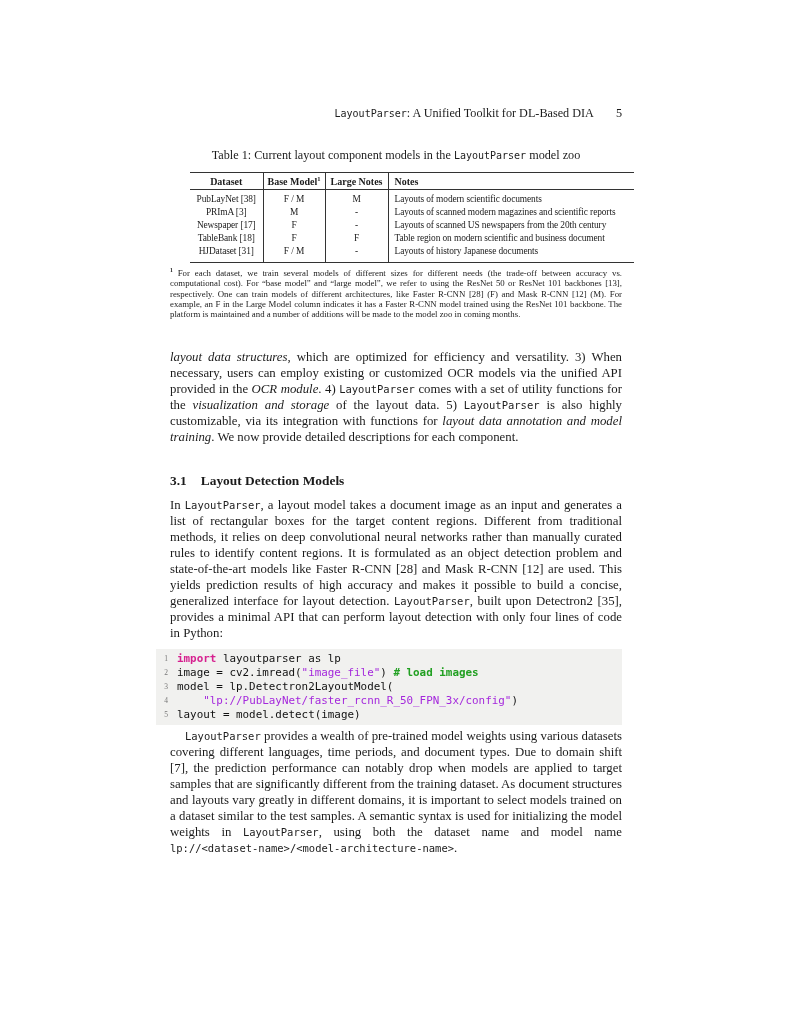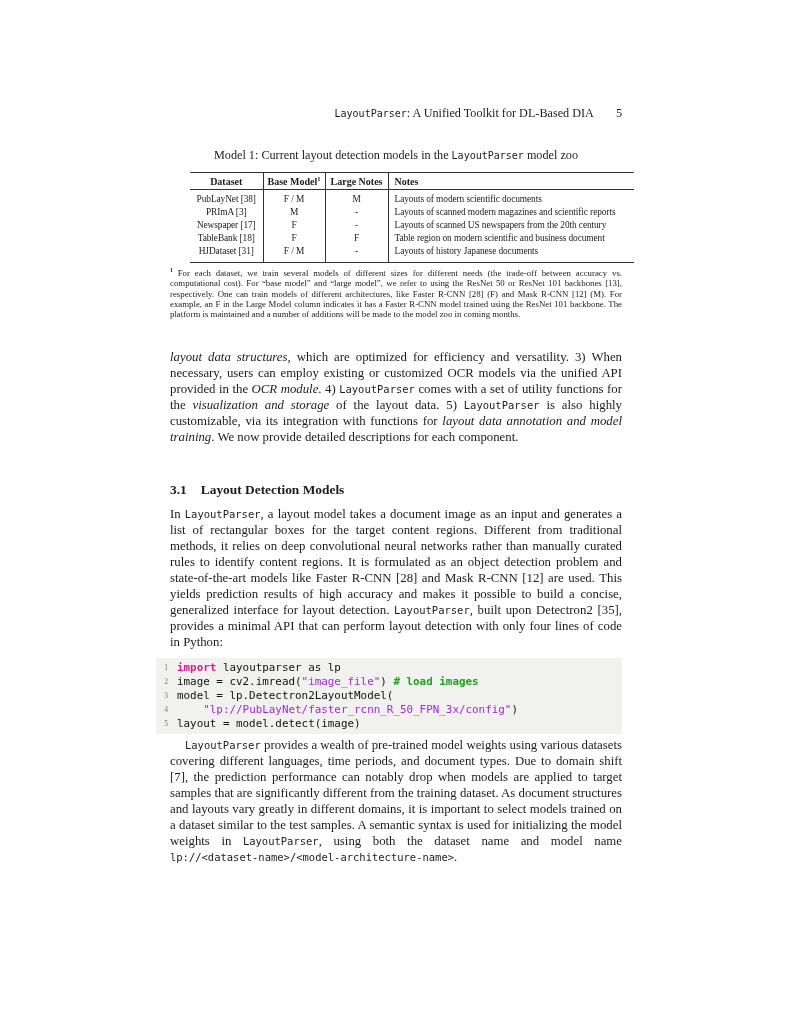--- a/index.html
+++ b/index.html
@@ -55,21 +55,21 @@
     margin-top: 5px; font-size: 8.8px; line-height: 10.3px; text-align: justify;
   }
   .table-footnote .fn-sup { font-weight: bold; }
 
   
   .para { font-size: 12.8px; line-height: 16px; text-align: justify; }
   .para-1 { margin-top: 30px; }
   .para-2 { margin-top: 8px; }
   .para-3 { margin-top: 3px; text-indent: 15px; }
 
-  .section-heading { margin-top: 37px; font-size: 13.4px; font-weight: bold; }
+  .section-heading { margin-top: 28px; font-size: 13.4px; font-weight: bold; }
   .section-heading .sec-num { margin-right: 14px; }
 
   
   .code-block {
     margin-top: 8px; margin-left: -14px; width: 466px;
     background: var(--code_bg, #f1f1ef);
     padding: 3px 0 3px 0;
   }
   .code-line { display: flex; line-height: 14px; }
   .ln {
@@ -86,21 +86,21 @@
 <body>
 
 <div class="page">
   <div class="content">
 
     <div class="running-header">
       <span><span class="seg-m">LayoutParser</span><span class="seg-n">: A Unified Toolkit for DL-Based DIA</span></span>
       <span>5</span>
     </div>
 
-    <div class="table-caption"><span class="seg-n">Model 1: Current layout detection models in the </span><span class="seg-m">LayoutParser</span><span class="seg-n"> model zoo</span></div>
+    <div class="table-caption"><span class="seg-n">Table 1: Current layout component models in the </span><span class="seg-m">LayoutParser</span><span class="seg-n"> model zoo</span></div>
 
     <div class="model-table-wrap">
       <table class="model-table">
         <colgroup>
           <col class="col-dataset">
             <col class="col-base">
             <col class="col-large">
             <col>
         </colgroup>
         <tbody>

